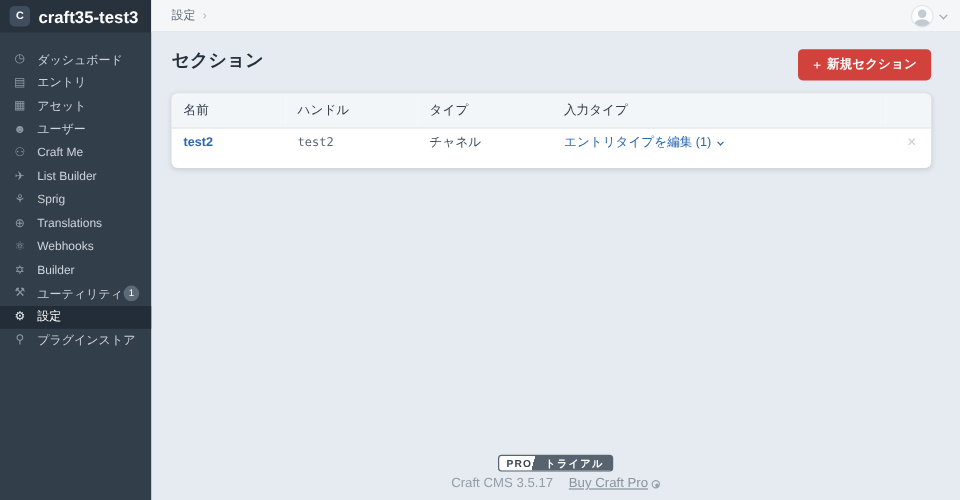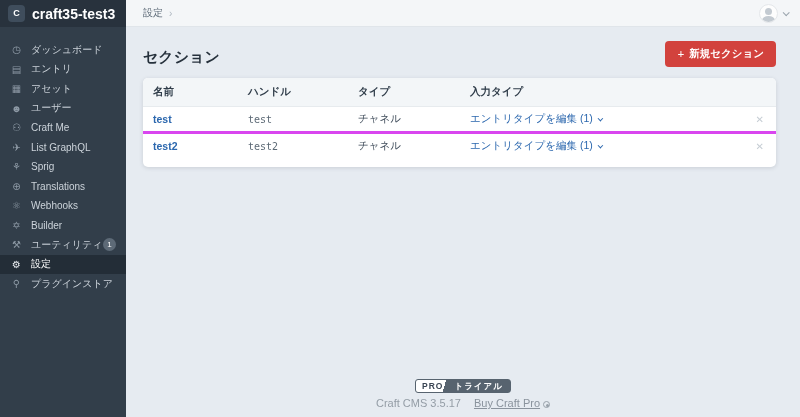--- a/index.html
+++ b/index.html
@@ -70,39 +70,39 @@
     border-right:1.5px solid #9aa4ad; border-bottom:1.5px solid #9aa4ad;
     transform:rotate(45deg) translateY(-1px); margin-left:5px;
   }
 
   
   #content {
     position:absolute; left:126px; top:28px; right:0; bottom:0;
     padding:10px 24px 0 17px;
   }
   .content-head {
-    display:flex; align-items:flex-end; justify-content:space-between;
+    display:flex; align-items:flex-start; justify-content:space-between;
     margin:3px 0 11px 0;
     font-family:Liberation Serif, serif;
   }
   .page-title { font-size:15px; font-weight:bold; color:#26313c; }
   .btn-new {
     background:#d2423d; color:#fff; border:none; border-radius:4px;
     font-size:10.5px; font-weight:bold; padding:6px 12px; cursor:pointer;
     display:flex; align-items:center; font-family:inherit;
   }
   .btn-plus { font-size:12px; font-weight:bold; margin-right:5px; line-height:10px; }
 
   .card {
     background:#fff; border-radius:5px; overflow:hidden;
     box-shadow:0 1px 4px rgba(40,50,60,.15); padding-bottom:9px;
   }
   table { width:100%; border-collapse:collapse; font-size:10.5px; }
   thead th {
-    text-align:left; background:#f3f6f8; color:#2f3c49; font-weight:bold;
+    text-align:left; background:#f3f6f8; color:#2f3c49; font-weight:normal;
     padding:7px 10px; border-bottom:1px solid #e7ebee;
   }
   tbody td { padding:5px 10px; color:#3e4b59; }
   tbody tr + tr td { border-top:3px solid #d946ef; }
   col.c-name  { width:95px; }
   col.c-handle{ width:110px; }
   col.c-type  { width:112px; }
   col.c-del   { width:38px; }
   a.row-link { color:#2b67ae; text-decoration:none; cursor:pointer; }
   td .name-link { font-weight:bold; }
@@ -165,21 +165,21 @@
     <div class="nav-item">
       <span class="nav-icon">☻</span>
       <span>ユーザー</span>
     </div>
     <div class="nav-item">
       <span class="nav-icon">⚇</span>
       <span>Craft Me</span>
     </div>
     <div class="nav-item">
       <span class="nav-icon">✈</span>
-      <span>List GraphQL</span>
+      <span>List Builder</span>
     </div>
     <div class="nav-item">
       <span class="nav-icon">⚘</span>
       <span>Sprig</span>
     </div>
     <div class="nav-item">
       <span class="nav-icon">⊕</span>
       <span>Translations</span>
     </div>
     <div class="nav-item">
@@ -237,29 +237,20 @@
         <tr>
           <th>名前</th>
           <th>ハンドル</th>
           <th>タイプ</th>
           <th>入力タイプ</th>
           <th></th>
         </tr>
       </thead>
       <tbody>
         <tr>
-          <td><a class="row-link name-link">test</a></td>
-          <td class="handle">test</td>
-          <td>チャネル</td>
-          <td>
-            <a class="row-link">エントリタイプを編集 (1)</a><span class="link-chev"></span>
-          </td>
-          <td class="del"><span class="delete-x">✕</span></td>
-        </tr>
-        <tr>
           <td><a class="row-link name-link">test2</a></td>
           <td class="handle">test2</td>
           <td>チャネル</td>
           <td>
             <a class="row-link">エントリタイプを編集 (1)</a><span class="link-chev"></span>
           </td>
           <td class="del"><span class="delete-x">✕</span></td>
         </tr>
       </tbody>
     </table>

